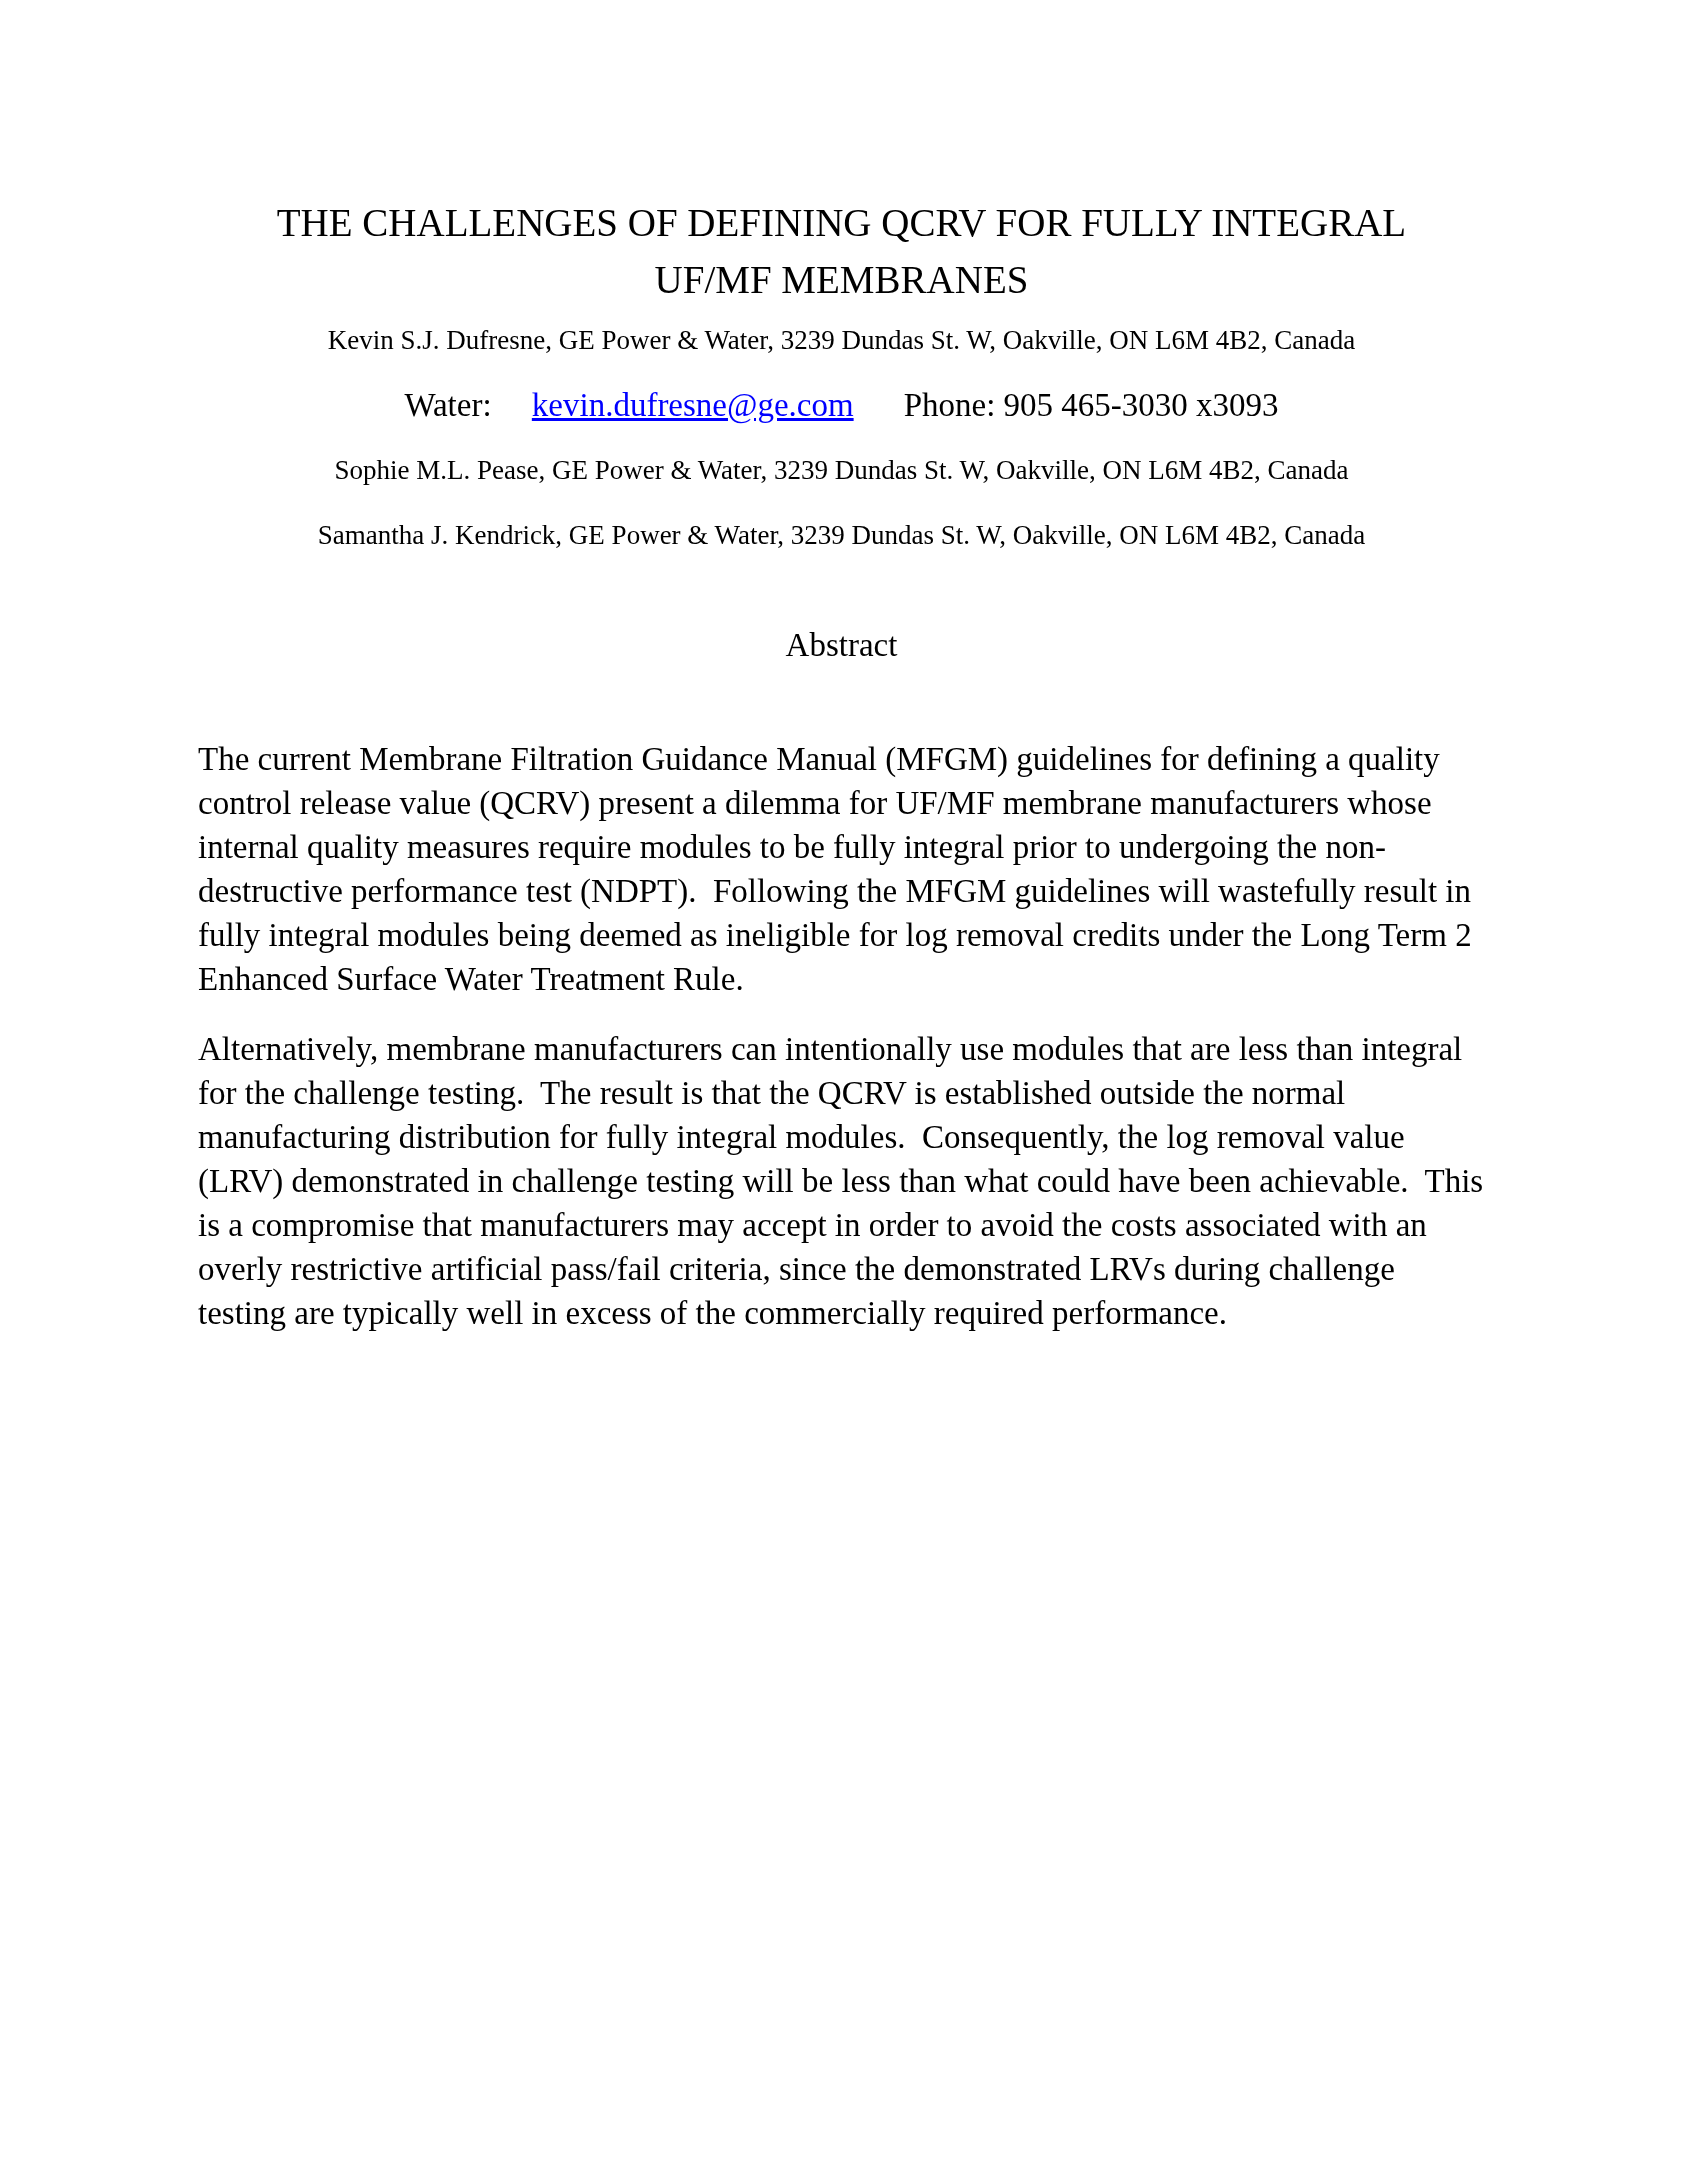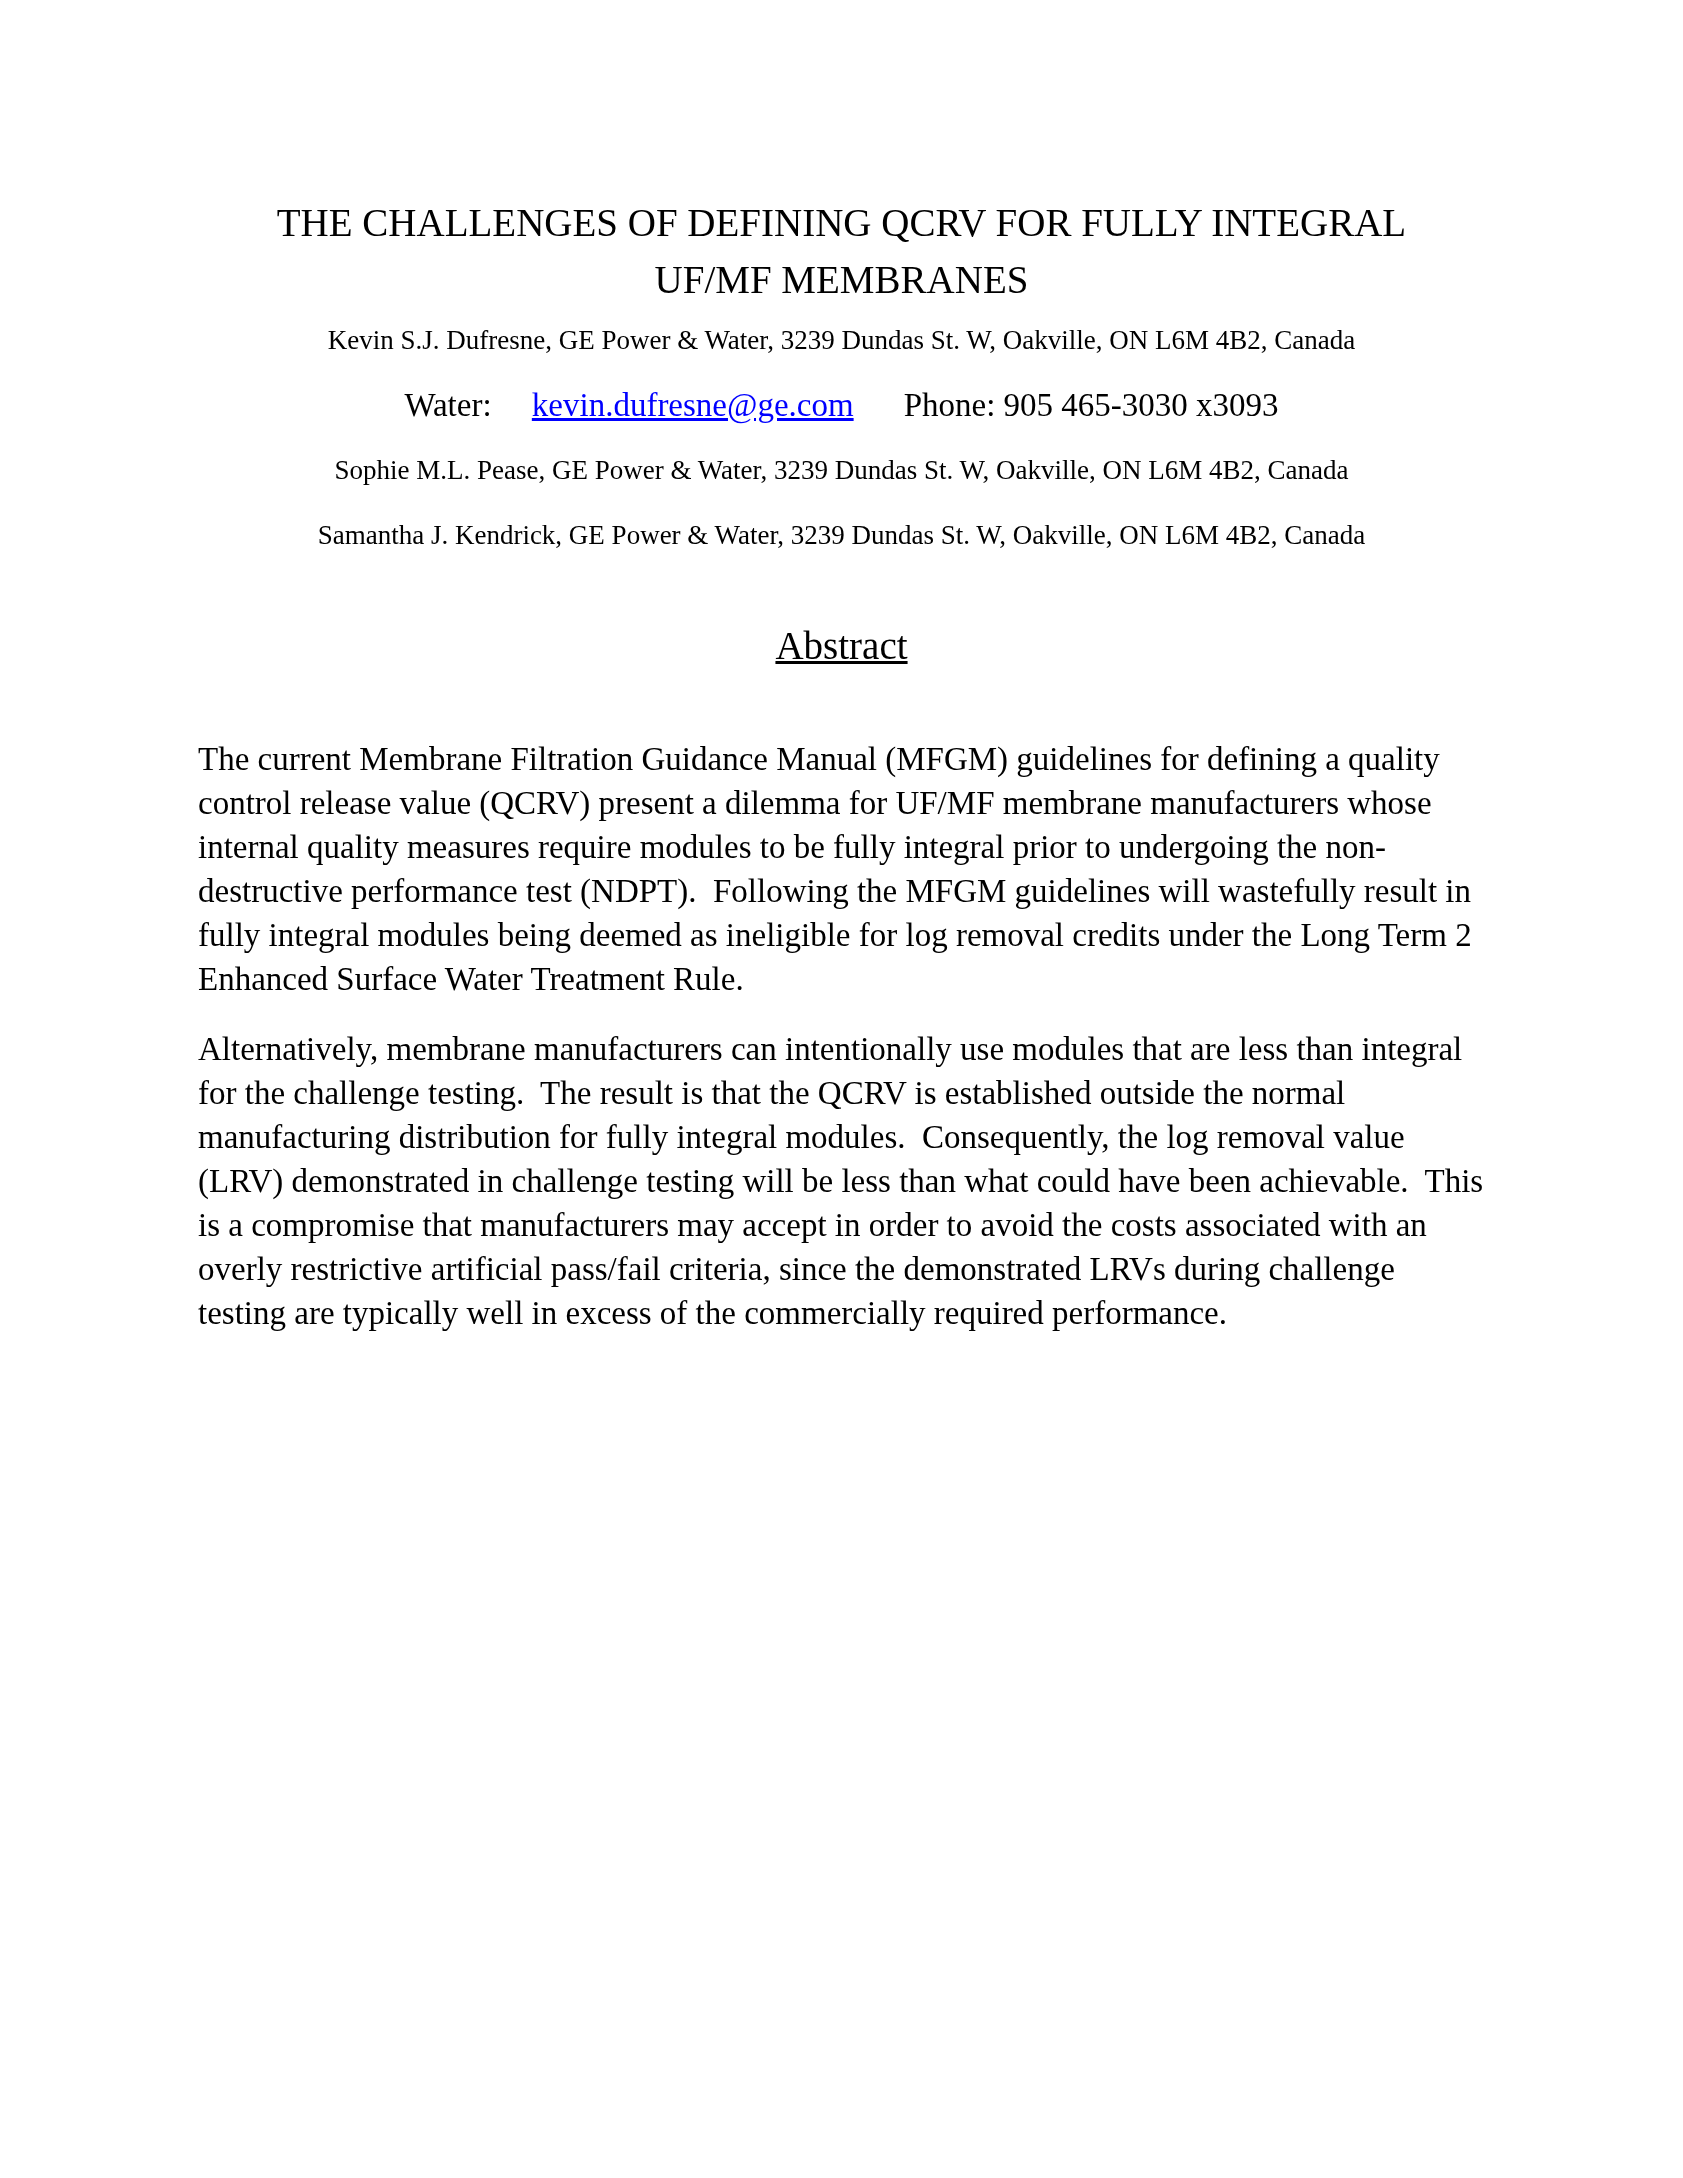--- a/index.html
+++ b/index.html
@@ -37,24 +37,23 @@
     white-space: nowrap;
   }
   .email-link {
     text-decoration: underline;
     cursor: pointer;
     margin-left: 32px;
   }
   .phone-text { margin-left: 50px; }
   .abstract-heading {
     text-align: center;
-    font-size: 39px;
+    font-size: 33px;
     line-height: 45px;
     margin-top: 55px;
-    text-decoration: underline;
   }
   .paragraph {
     font-size: 33px;
     line-height: 44px;
     text-align: left;
     white-space: pre-wrap;
   }
   .paragraph.first { margin-top: 69px; }
   .paragraph.second { margin-top: 26px; }
   .page-number {

